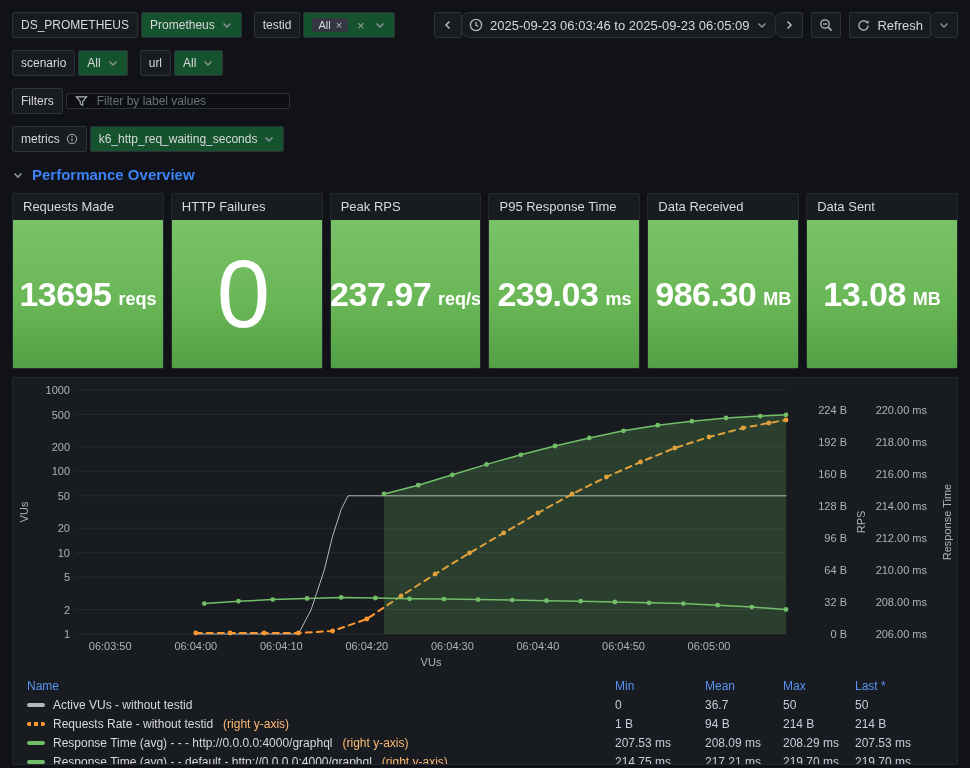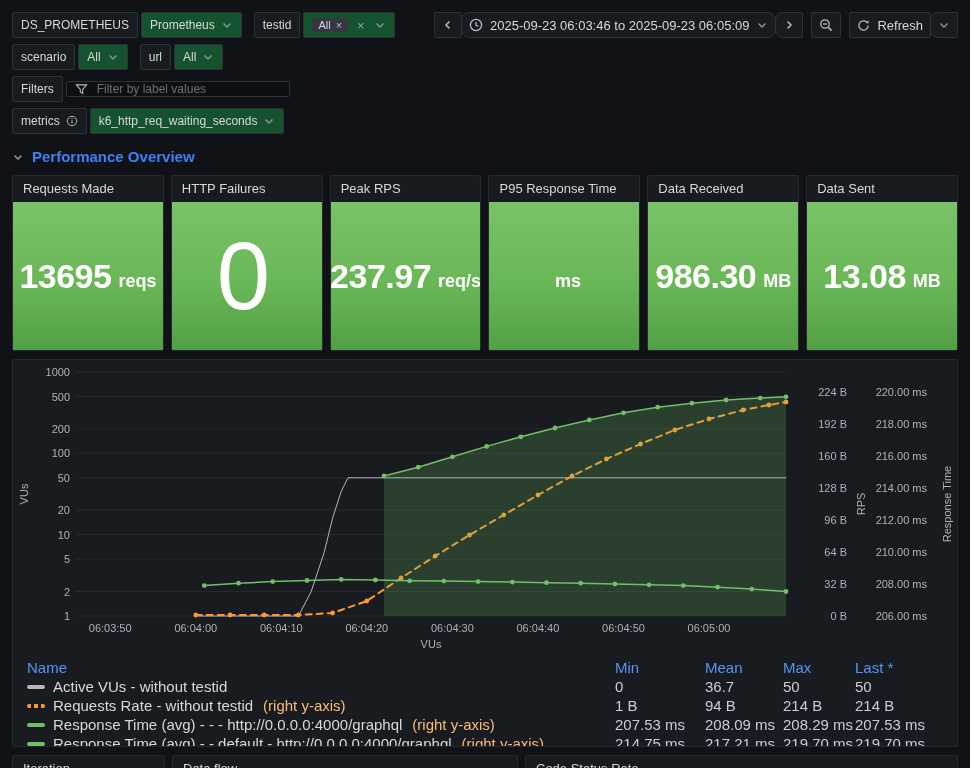--- a/index.html
+++ b/index.html
@@ -1,20 +1,20 @@
 <!DOCTYPE html>
 <html><head>
 <meta charset="utf-8">
 <style>
   *{box-sizing:border-box}
   html,body{margin:0;padding:0}
   body{width:970px;height:768px;background:#111217;color:#ccccdc;
        font-family:"Liberation Sans",sans-serif;overflow:hidden}
   .wrap{padding:12px;width:970px}
-  .row{display:flex;align-items:center;margin-bottom:6px}
+  .row{display:flex;align-items:center;margin-bottom:12px}
   .group{display:flex;align-items:center;gap:3px;margin-right:12px}
   .ctl{display:inline-flex;align-items:center;gap:6px;height:26px;padding:0 8px;
        background:#181b1f;border:1px solid #2c3235;border-radius:2px;
        font-size:12px;color:#d8d9da;white-space:nowrap}
   .ctl.value{cursor:pointer;background:#14532d}
   .caret{color:#8e949c;display:inline-flex}
   .tag{display:inline-flex;align-items:center;gap:5px;background:#343741;
        border-radius:2px;padding:1px 6px;font-size:11px;color:#d8d9da;cursor:pointer}
   .tagx{color:#b9bcc4;cursor:pointer}
   .clearx{color:#9aa0a6;margin:0 3px;cursor:pointer;font-size:13px;line-height:1}
@@ -44,21 +44,21 @@
   .stat-body{flex:1;display:flex;align-items:center;justify-content:center;
           background:linear-gradient(180deg,#79c268 0%,#6ab757 55%,#539f45 100%);color:#fff}
   .stat-body .num{font-size:34px;font-weight:600;letter-spacing:-.5px}
   .stat-body .unit{font-size:18px;font-weight:600;margin-left:7px;margin-top:10px}
   .stat.huge .num{font-size:96px;font-weight:500}
   .main{height:388px;margin-bottom:8px;overflow:hidden;padding-top:4px}
   #chart{cursor:crosshair}
   #chart svg text{fill:#aeb3ba;font-size:11px;font-family:inherit}
   .legend{padding:0 14px;margin-top:2px}
   .lg-row{display:grid;grid-template-columns:1fr 90px 78px 72px 88px;align-items:center;
-          height:19px;font-size:15px}
+          height:19px;font-size:12px}
   .lg-head span{color:#5794F2;font-weight:500;cursor:pointer}
   .lg-num{text-align:left;color:#ccccdc}
   .lg-name{display:flex;align-items:center;gap:8px;color:#d8d9da;overflow:hidden;
            white-space:nowrap;cursor:pointer}
   .lg-name em{font-style:normal;color:#fdba74;margin-left:2px}
   .mk{display:inline-block;width:18px;height:4px;border-radius:2px;flex:none}
   .bottom{display:flex;gap:7px;height:90px}
   .bpanel{display:flex;flex-direction:column;overflow:hidden}
   .bp0{width:153px}.bp1{width:346px}.bp2{flex:1}
   .bbody{flex:1}
@@ -255,20 +255,21 @@
     <div class="panel stat">
       <div class="ptitle">Peak RPS</div>
       <div class="stat-body">
         <span class="num">237.97</span>
         <span class="unit">req/s</span>
       </div>
     </div>
     <div class="panel stat">
       <div class="ptitle">P95 Response Time</div>
       <div class="stat-body">
+        <span class="num">239.03</span>
         <span class="unit">ms</span>
       </div>
     </div>
     <div class="panel stat">
       <div class="ptitle">Data Received</div>
       <div class="stat-body">
         <span class="num">986.30</span>
         <span class="unit">MB</span>
       </div>
     </div>

